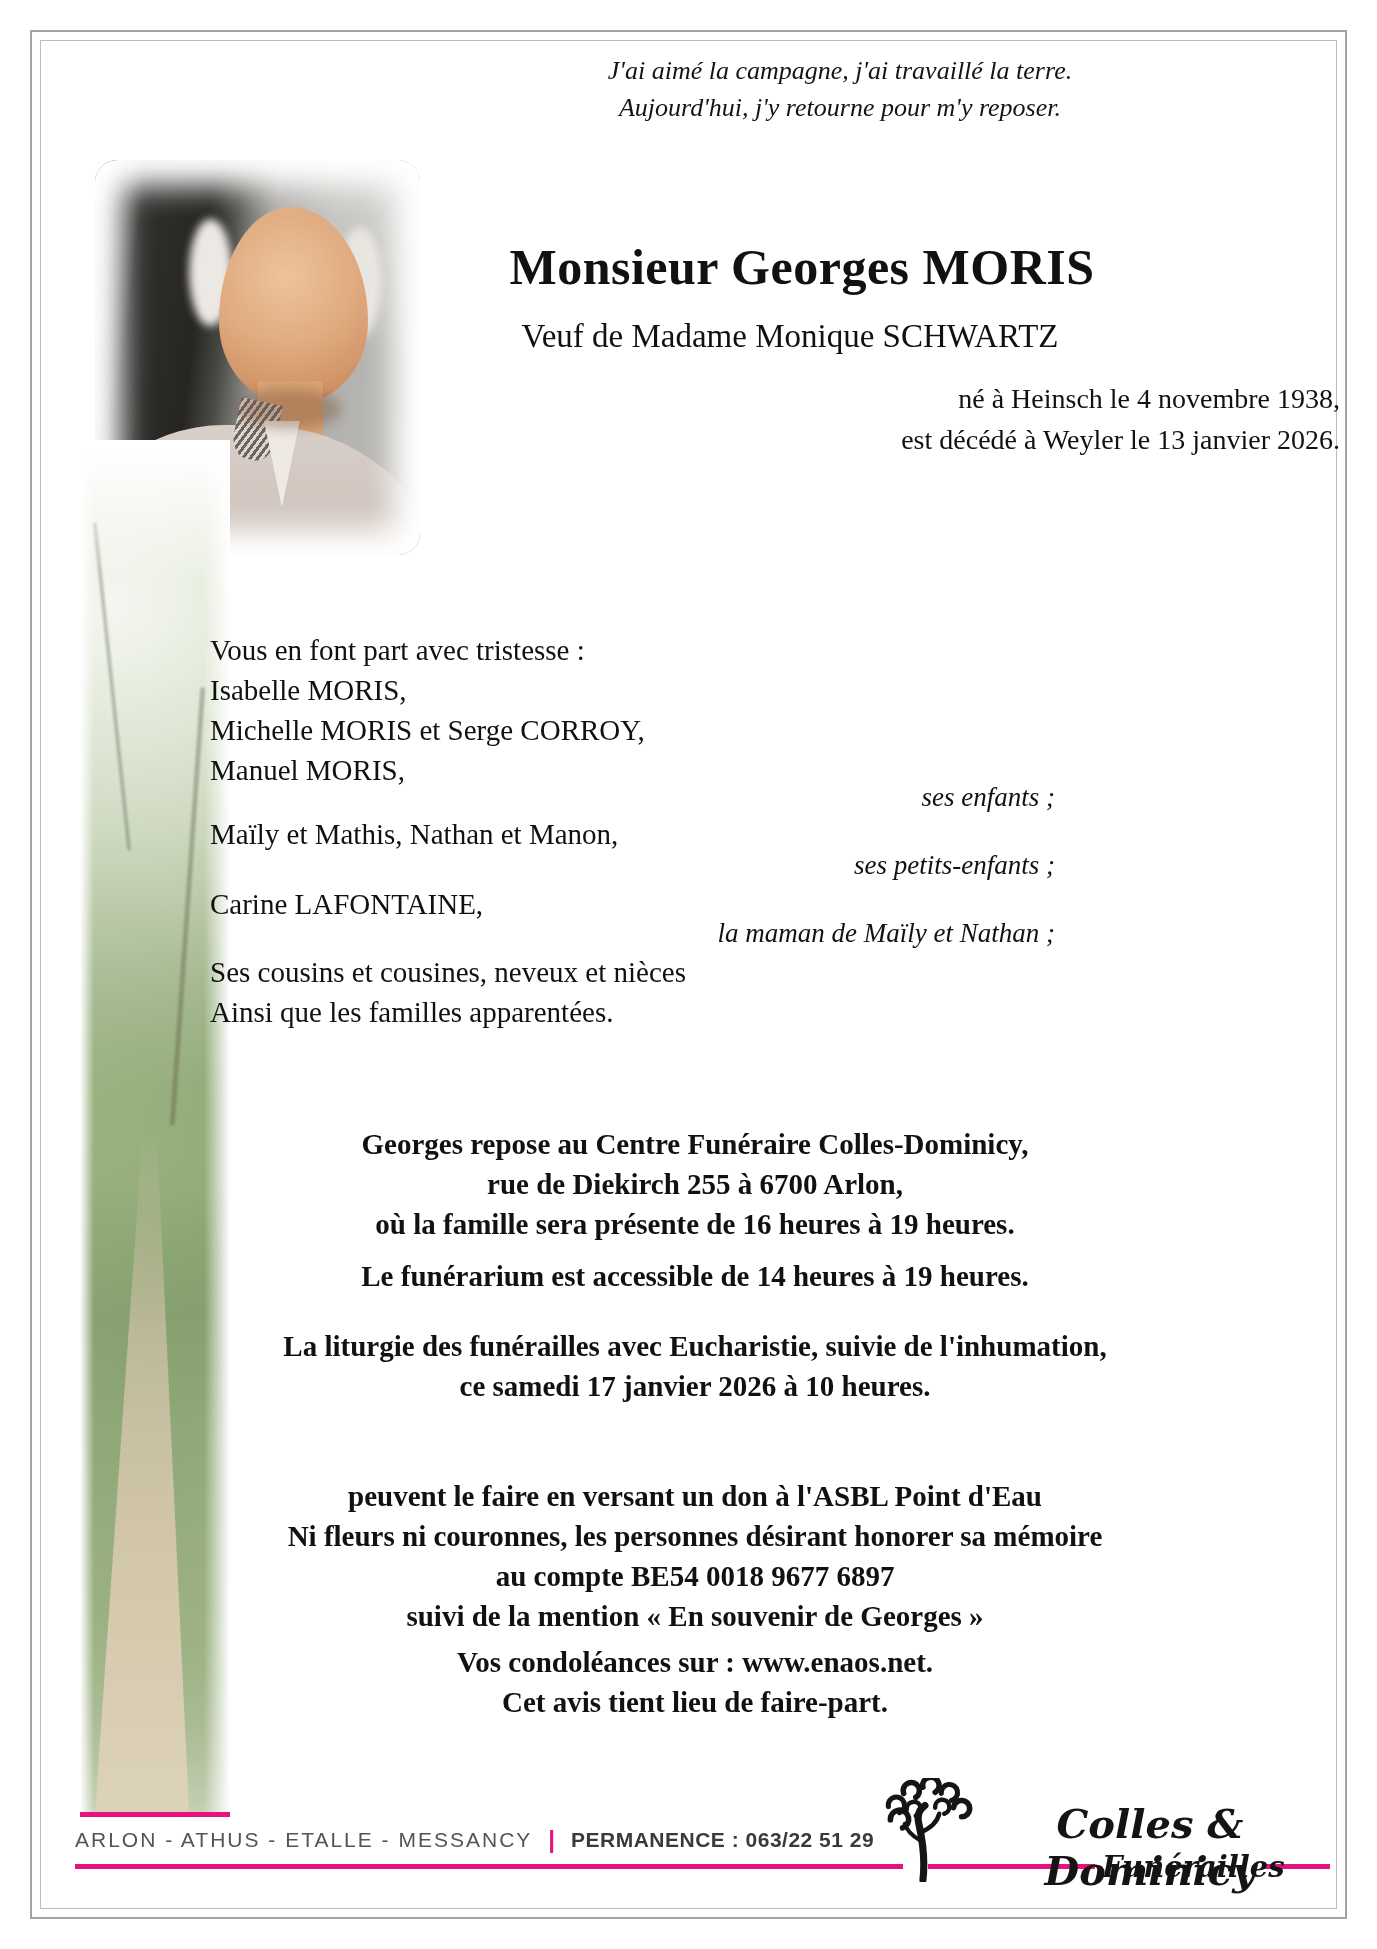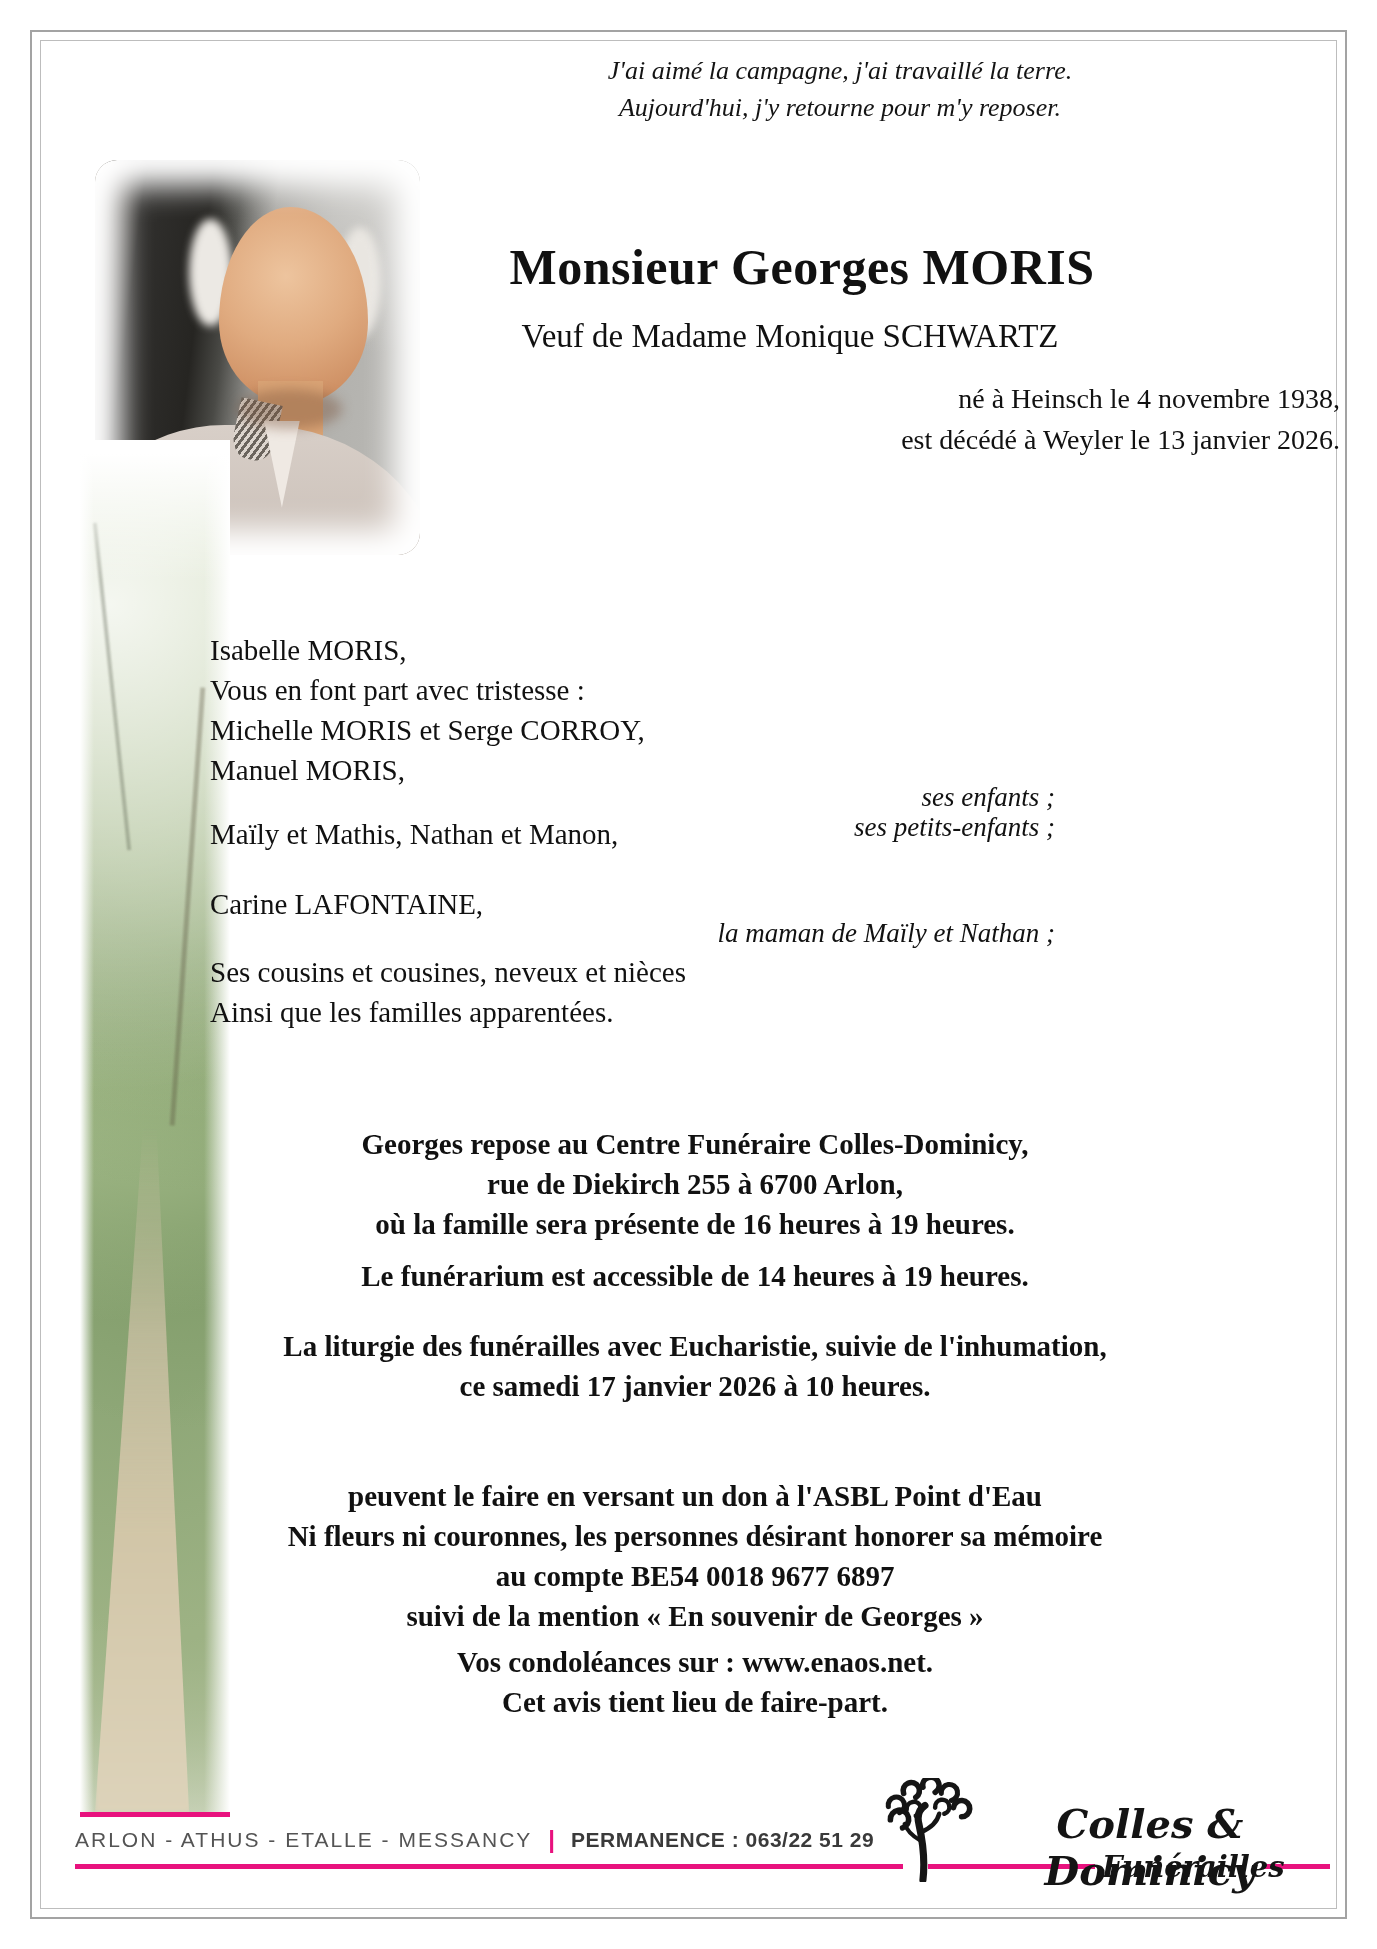--- a/index.html
+++ b/index.html
@@ -65,21 +65,21 @@
   .subtitle{position:absolute;left:240px;top:318px;width:1100px;text-align:center;font-size:33px;}
   .dates{position:absolute;left:240px;top:378px;width:1100px;text-align:right;font-size:28px;line-height:41px;}
 
   
   .names{position:absolute;left:210px;top:630px;font-size:29px;line-height:40px;}
   .grandchildren{position:absolute;left:210px;top:818px;font-size:29px;}
   .partner{position:absolute;left:210px;top:888px;font-size:29px;}
   .families{position:absolute;left:210px;top:952px;font-size:29px;line-height:40px;}
   .side-label{position:absolute;right:322px;text-align:right;font-style:italic;font-size:27px;}
   .lbl-children{top:782px;}
-  .lbl-grandchildren{top:812px;margin-left:9px;}
+  .lbl-grandchildren{top:850px;margin-left:9px;}
   .lbl-partner{top:918px;}
 
   
   .para{position:absolute;left:70px;width:1250px;text-align:center;font-weight:bold;font-size:29px;line-height:40px;}
   .p1{top:1112px;margin-top:12px;} .p2{top:1256px;} .p3{top:1326px;} .p4{top:1476px;} .p5{top:1642px;}
 
   
   .footer-row{position:absolute;left:75px;top:1826px;display:flex;align-items:center;
     font-family:"Liberation Sans",sans-serif;font-size:21px;}
   .footer-cities{color:#545454;letter-spacing:2px;}
@@ -129,22 +129,22 @@
   <div class="forest-underline"></div>
 
   <h1 class="title">Monsieur Georges MORIS</h1>
   <div class="subtitle">Veuf de Madame Monique SCHWARTZ</div>
   <div class="dates">
     <div>né à Heinsch le 4 novembre 1938,</div>
     <div>est décédé à Weyler le 13 janvier 2026.</div>
   </div>
 
   <div class="names">
+    <div>Vous en font part avec tristesse :</div>
     <div>Isabelle MORIS,</div>
-    <div>Vous en font part avec tristesse :</div>
     <div>Michelle MORIS et Serge CORROY,</div>
     <div>Manuel MORIS,</div>
   </div>
   <div class="side-label lbl-children">ses enfants ;</div>
 
   <div class="grandchildren">Maïly et Mathis, Nathan et Manon,</div>
   <div class="side-label lbl-grandchildren">ses petits-enfants ;</div>
 
   <div class="partner">Carine LAFONTAINE,</div>
   <div class="side-label lbl-partner">la maman de Maïly et Nathan ;</div>

